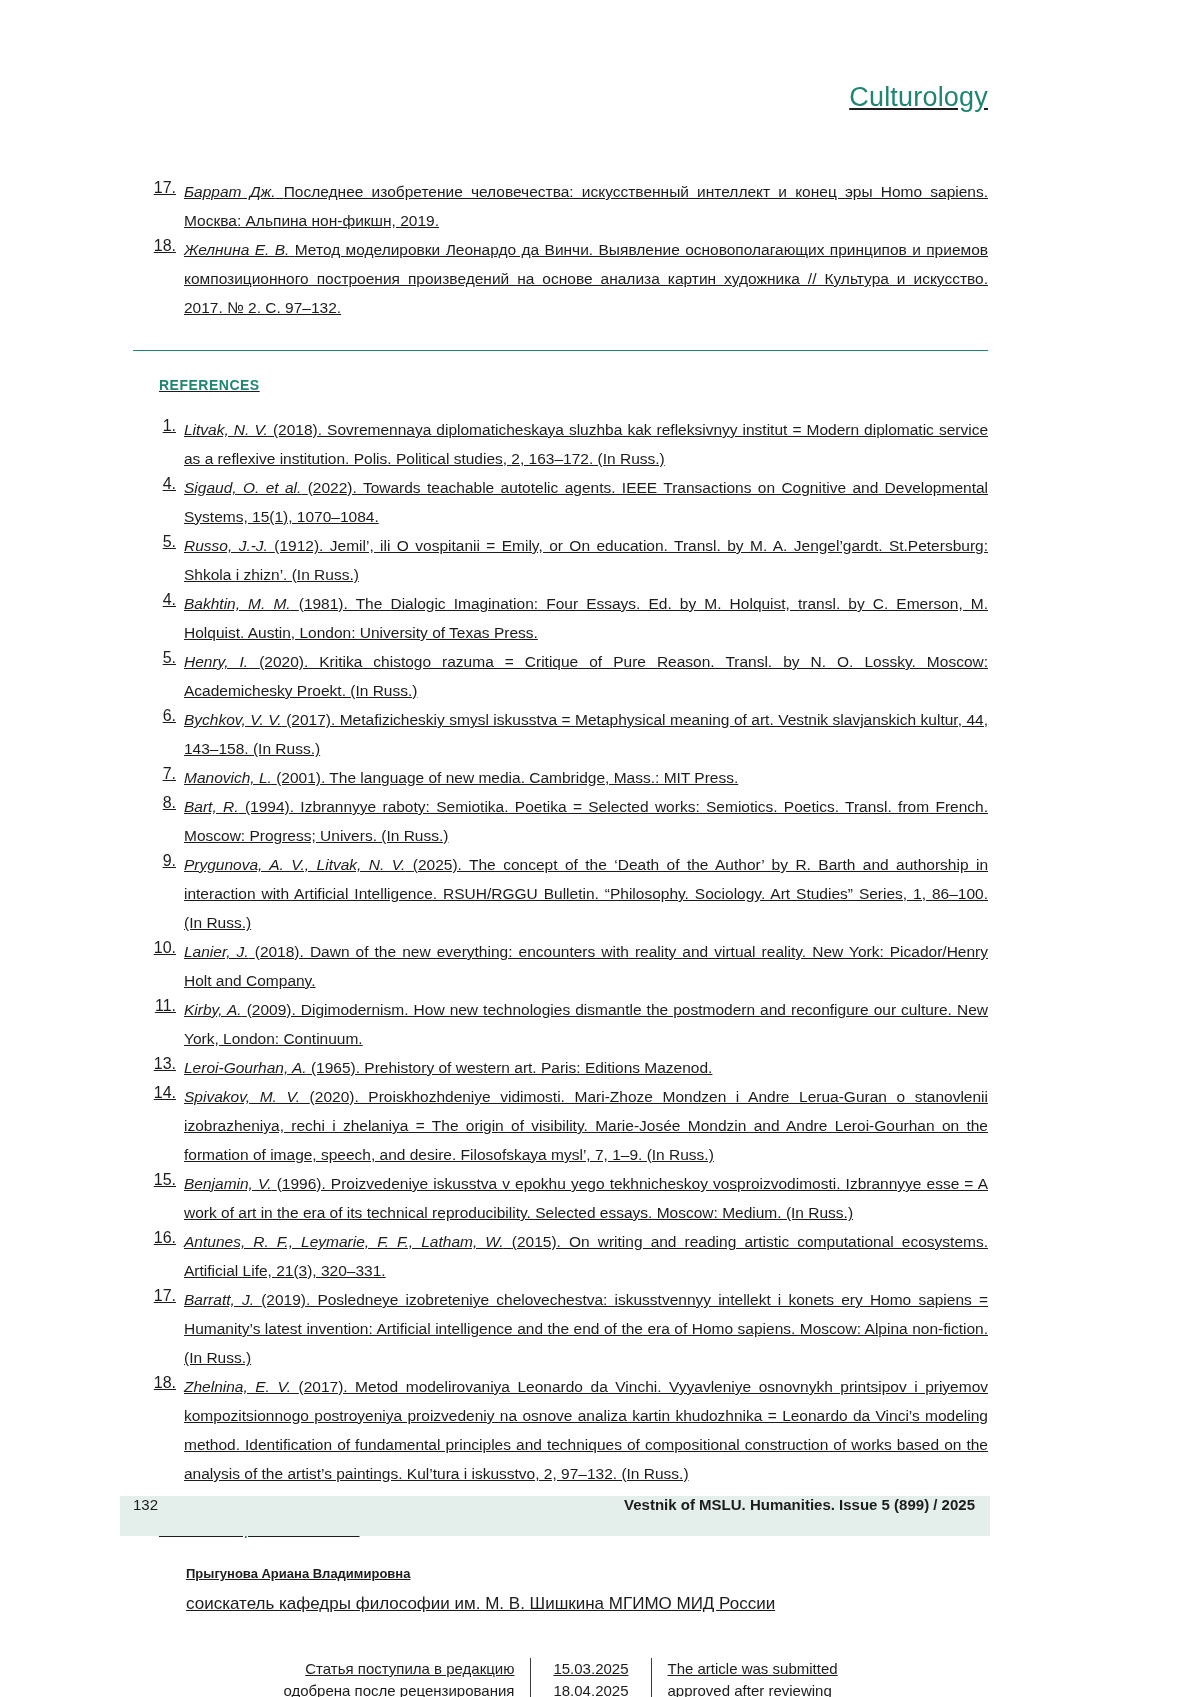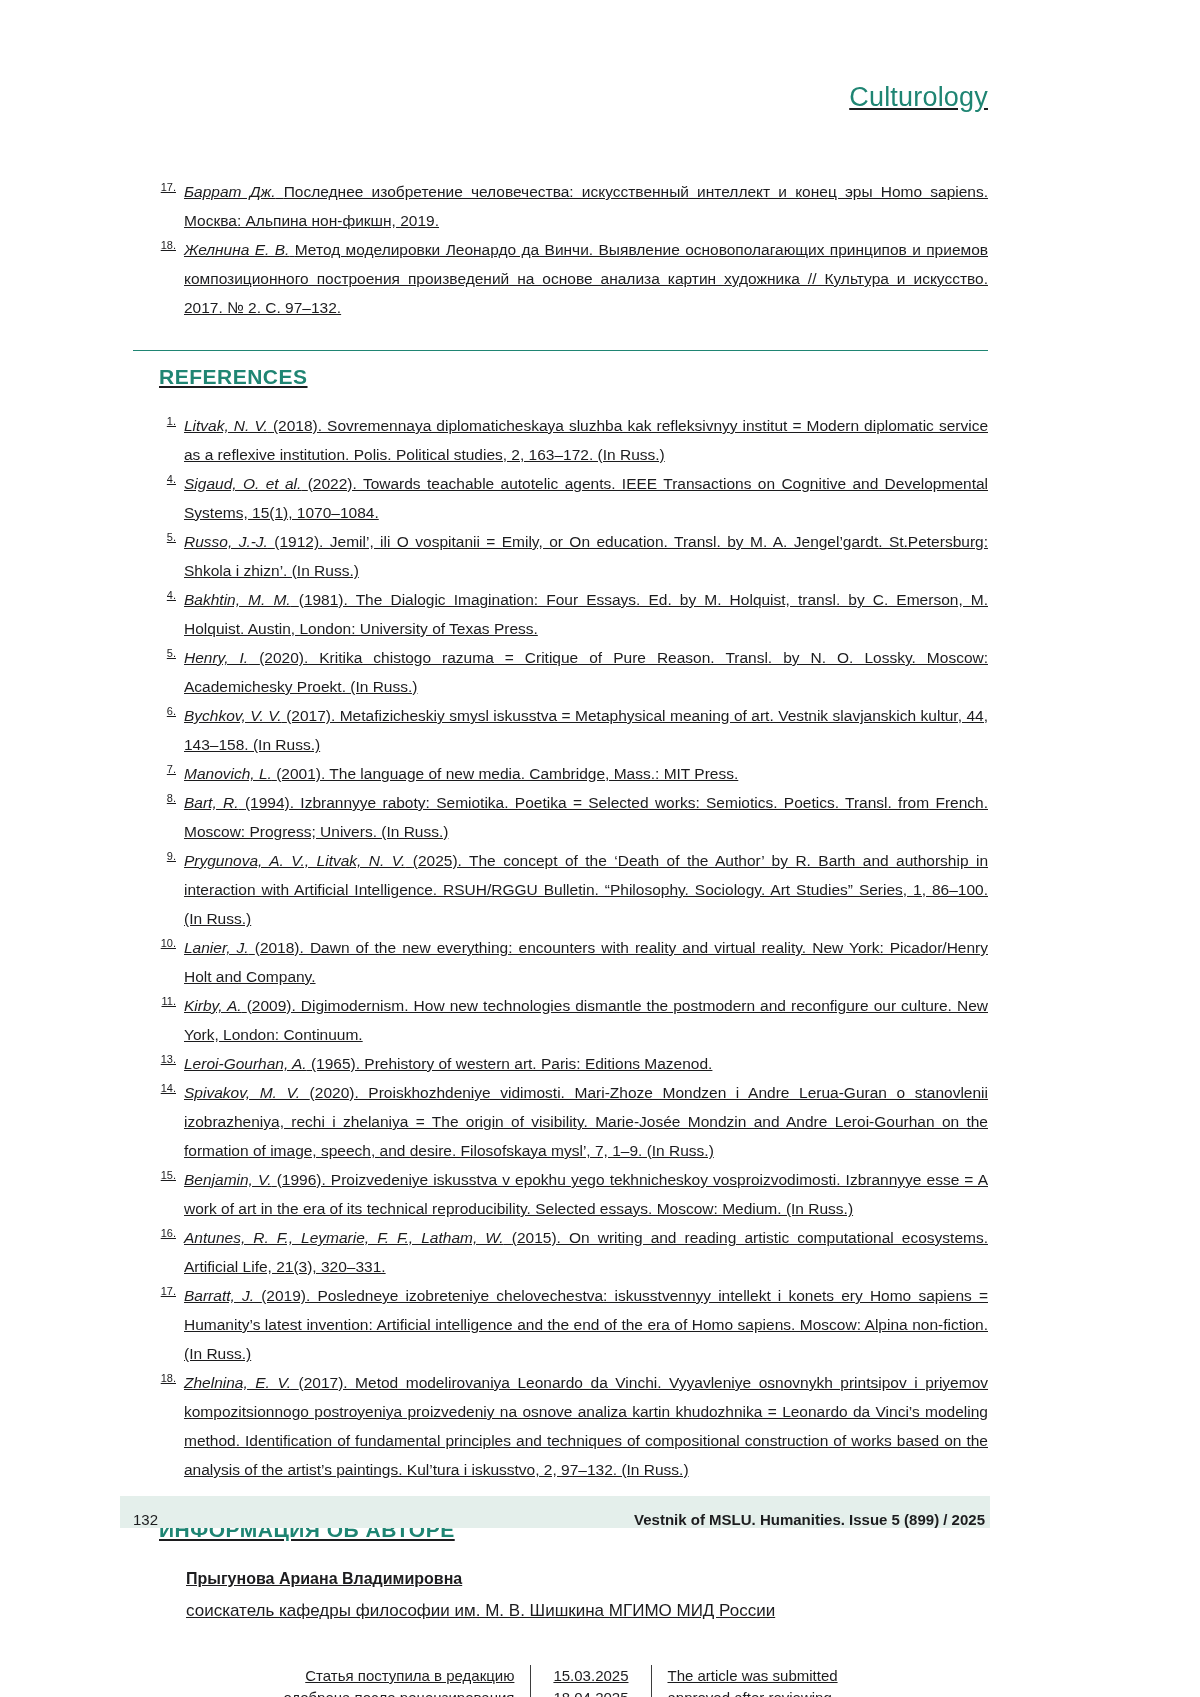--- a/index.html
+++ b/index.html
@@ -30,46 +30,46 @@
     color:var(--accent,#1f8573);
     letter-spacing:0.2px;
   }
   .ru-tail { margin-top:64px; }
   .ref { display:flex; }
   .num {
     flex:0 0 51px;
     width:51px;
     text-align:right;
     padding-right:8px;
-    font-size:11px;
+    font-size:16px;
     line-height:21px;
   }
   .rtext {
     flex:1;
     text-align:justify;
     font-size:15.5px;
     line-height:29px;
   }
   .au { font-style:italic; }
   .rule {
     border:none;
     border-top:1.5px solid var(--accent,#1f8573);
     margin-top:28px;
   }
   .section-heading {
     color:var(--accent,#1f8573);
-    font-size:21px;
+    font-size:14px;
     font-weight:bold;
     letter-spacing:0.5px;
-    margin:14px 0 0 26px;
+    margin:26px 0 0 26px;
   }
   .ref-list { margin-top:22px; }
   .author-name {
     margin:28px 0 0 53px;
-    font-size:16px;
+    font-size:13px;
     font-weight:bold;
   }
   .author-affiliation {
     margin:13px 0 0 53px;
     font-size:17px;
   }
   .info-ru .section-heading, .info-en .section-heading { margin-top:34px; }
   .submission {
     margin-top:44px;
     display:flex;
@@ -83,27 +83,27 @@
     padding:0 22px;
     border-left:1px solid #3d3d3d;
     border-right:1px solid #3d3d3d;
   }
   .sub-en { text-align:left; padding-left:16px; }
   .page-footer {
     position:absolute;
     left:120px;
     right:210px;
     top:1496px;
-    height:32px;
+    height:40px;
     background:var(--footer-bar,#e4efeb);
     display:flex;
-    align-items:flex-end;
+    align-items:flex-start;
     justify-content:space-between;
     padding-left:13px;
-    padding-right:5px;
+    padding-right:15px;
     font-size:15px;
   }
   .journal-ref { font-weight:bold; }
 </style>
 </head>
 <body>
 
 <div class="page">
   <div class="content">
 

